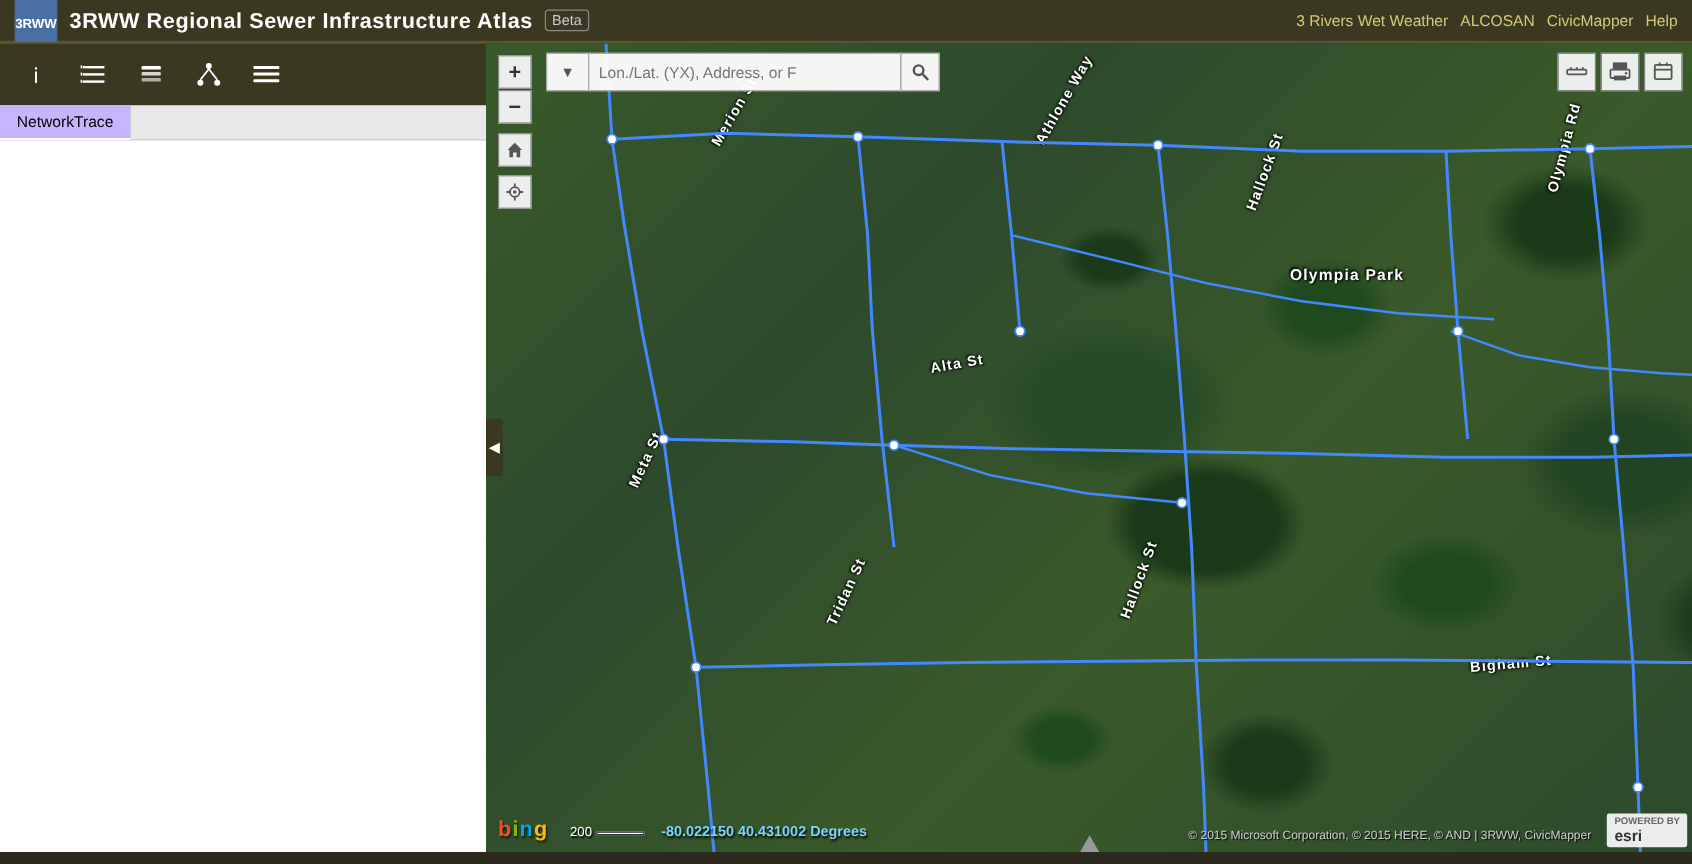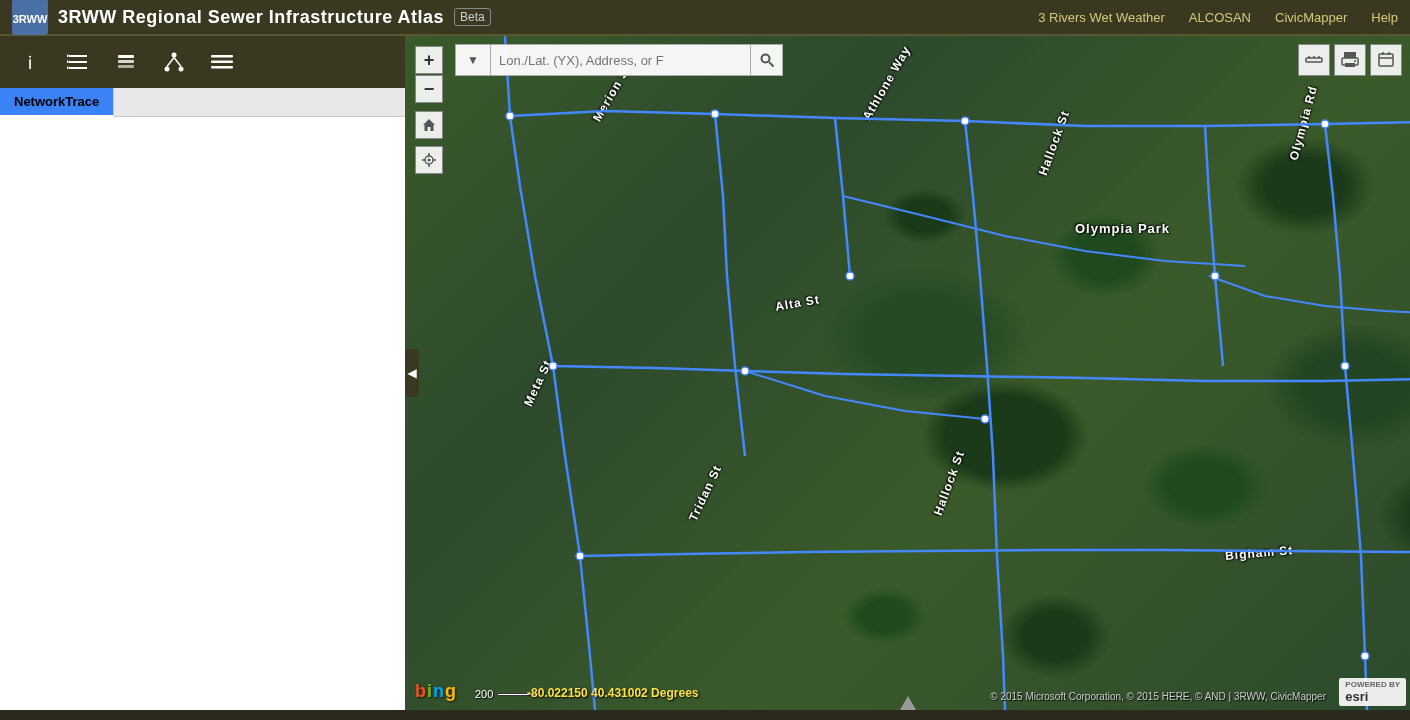--- a/index.html
+++ b/index.html
@@ -36,21 +36,21 @@
       font-size: 12px;
       margin-left: 10px;
       border: 1px solid #888;
       padding: 1px 5px;
       border-radius: 3px;
       flex-shrink: 0;
     }
     #header .spacer { flex: 1; }
     #header .nav-links {
       display: flex;
-      gap: 24px;
+      gap: 10px;
       font-size: 13px;
     }
     #header .nav-links a {
       color: #d4c97a;
       text-decoration: none;
       cursor: pointer;
     }
 
     
     #main {
@@ -110,22 +110,22 @@
     .panel-tab-item {
       padding: 6px 14px;
       font-size: 13px;
       cursor: pointer;
       background: #fff;
       border-right: 1px solid #ccc;
       border-bottom: 2px solid #fff;
       margin-bottom: -1px;
     }
     .panel-tab-item.active {
-      background: #3b82f6;
-      font-weight: bold;
+      background: #c4b5fd;
+      font-weight: normal;
     }
 
     .trace-content {
       padding: 16px;
     }
     .flags-row {
       display: flex;
       align-items: center;
       margin-bottom: 20px;
       gap: 12px;
@@ -379,22 +379,22 @@
       width: 40px;
       height: 3px;
       background: #fff;
       border: 1px solid #333;
     }
 
     
     #coordinates {
       position: absolute;
       bottom: 10px;
-      left: 122px;
-      color: #fde047;
+      left: 146px;
+      color: #7dd3fc;
       font-size: 12px;
       font-weight: bold;
       text-shadow: 1px 1px 2px #000;
       z-index: 5;
       pointer-events: none;
     }
 
     
     #copyright {
       position: absolute;

